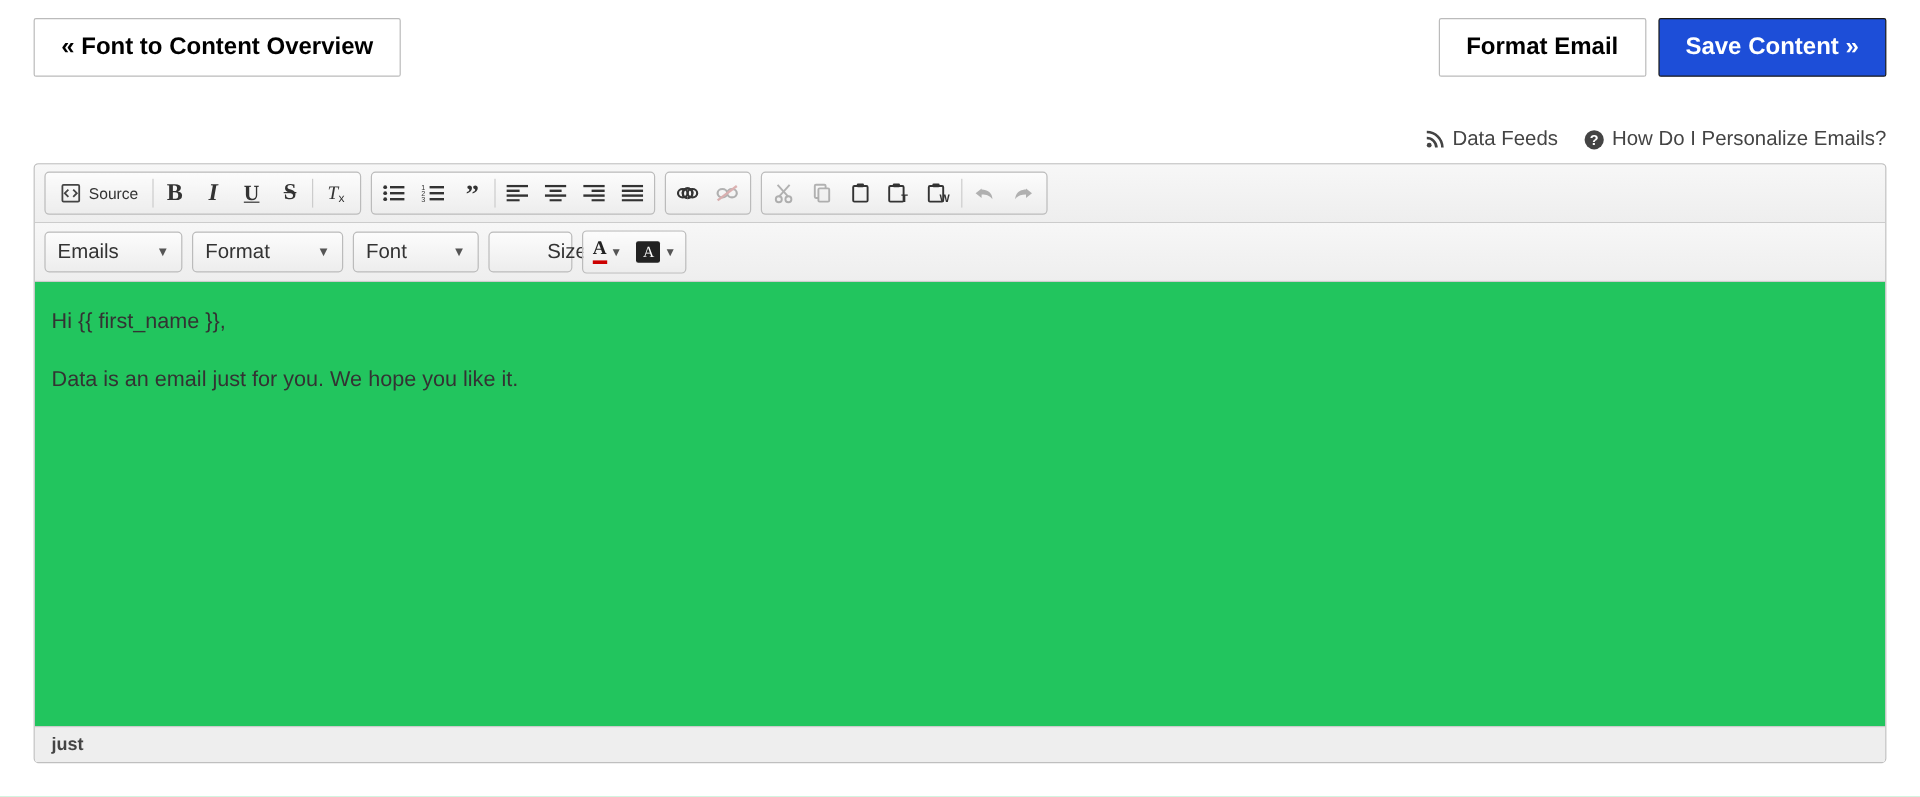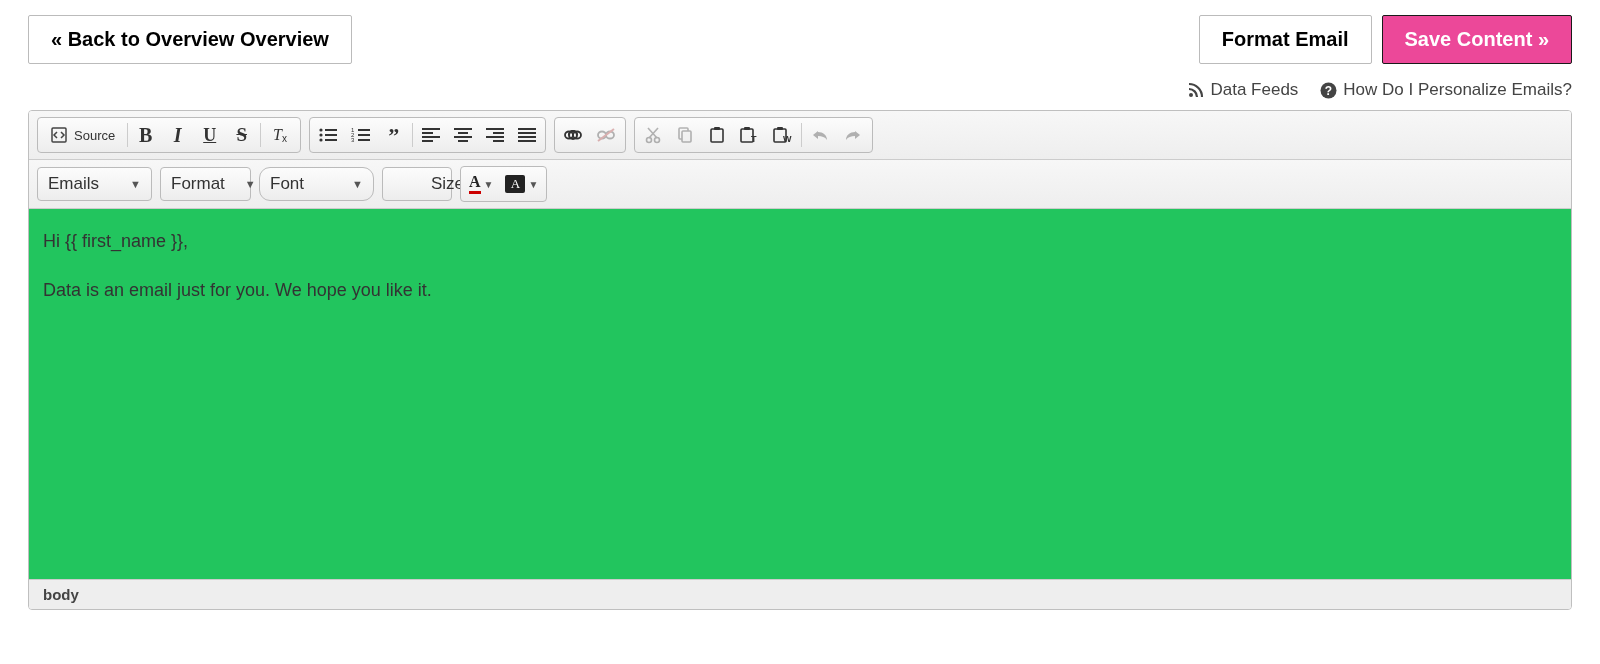--- a/index.html
+++ b/index.html
@@ -23,21 +23,21 @@
     padding: 12px 22px;
     font-size: 20px;
     font-weight: 600;
     border: 1px solid #bbb;
     background: #fff;
     cursor: pointer;
     border-radius: 2px;
     white-space: nowrap;
   }
   .btn-dark {
-    background: #ec4899;
+    background: #1d4ed8;
     color: #fff;
     border-color: #1a1a1a;
   }
   .top-right {
     display: flex;
     gap: 10px;
   }
   .helper-links {
     display: flex;
     justify-content: flex-end;
@@ -45,20 +45,21 @@
     margin-top: 16px;
     margin-bottom: 10px;
     font-size: 17px;
     color: #444;
   }
   .helper-link {
     display: inline-flex;
     align-items: center;
     gap: 6px;
     cursor: pointer;
+    margin-top: 26px;
   }
   .icon {
     display: inline-flex;
     align-items: center;
     justify-content: center;
   }
   .editor-wrap {
     border: 1px solid #bfbfbf;
     border-radius: 4px;
     overflow: hidden;
@@ -123,22 +124,22 @@
     font-size: 17px;
     color: #333;
     cursor: pointer;
     gap: 14px;
   }
   .dropdown .caret {
     font-size: 11px;
     color: #555;
   }
   .w-styles { width: 115px; }
-  .w-format { width: 91px; gap: 20px; }
-  .w-font { width: 115px; border-radius: 11px; }
+  .w-format { width: 126px; gap: 20px; }
+  .w-font { width: 105px; }
   .w-size { width: 70px; padding-left: 48px; }
   .color-group {
     display: flex;
     align-items: center;
     border: 1px solid #bbb;
     border-radius: 4px;
     background: linear-gradient(#fcfcfc,#ededed);
     padding: 2px;
   }
   .color-btn {
@@ -186,21 +187,21 @@
     font-size: 15px;
     font-weight: 600;
     color: #444;
   }
   svg { display:block; }
 </style>
 </head>
 <body>
 
 <div class="topbar">
-  <button class="btn">« Back to Overview Overview</button>
+  <button class="btn">« Font to Content Overview</button>
   <div class="top-right">
     <button class="btn">Format Email</button>
     <button class="btn btn-dark">Save Content »</button>
   </div>
 </div>
 
 <div class="helper-links">
   <span class="helper-link">
     <span class="icon">
       <svg width="16" height="16" viewBox="0 0 16 16" fill="none">
@@ -444,15 +445,15 @@
       </div>
     </div>
   </div>
 
   <div class="content-area" contenteditable="true" style="">
     <p>Hi {{ first_name }},</p>
     <p>Data is an email just for you. We hope you like it.</p>
   </div>
 
   <div class="status-bar">
-    <span>body</span>
+    <span>just</span>
   </div>
 </div>
 
 </body></html>

